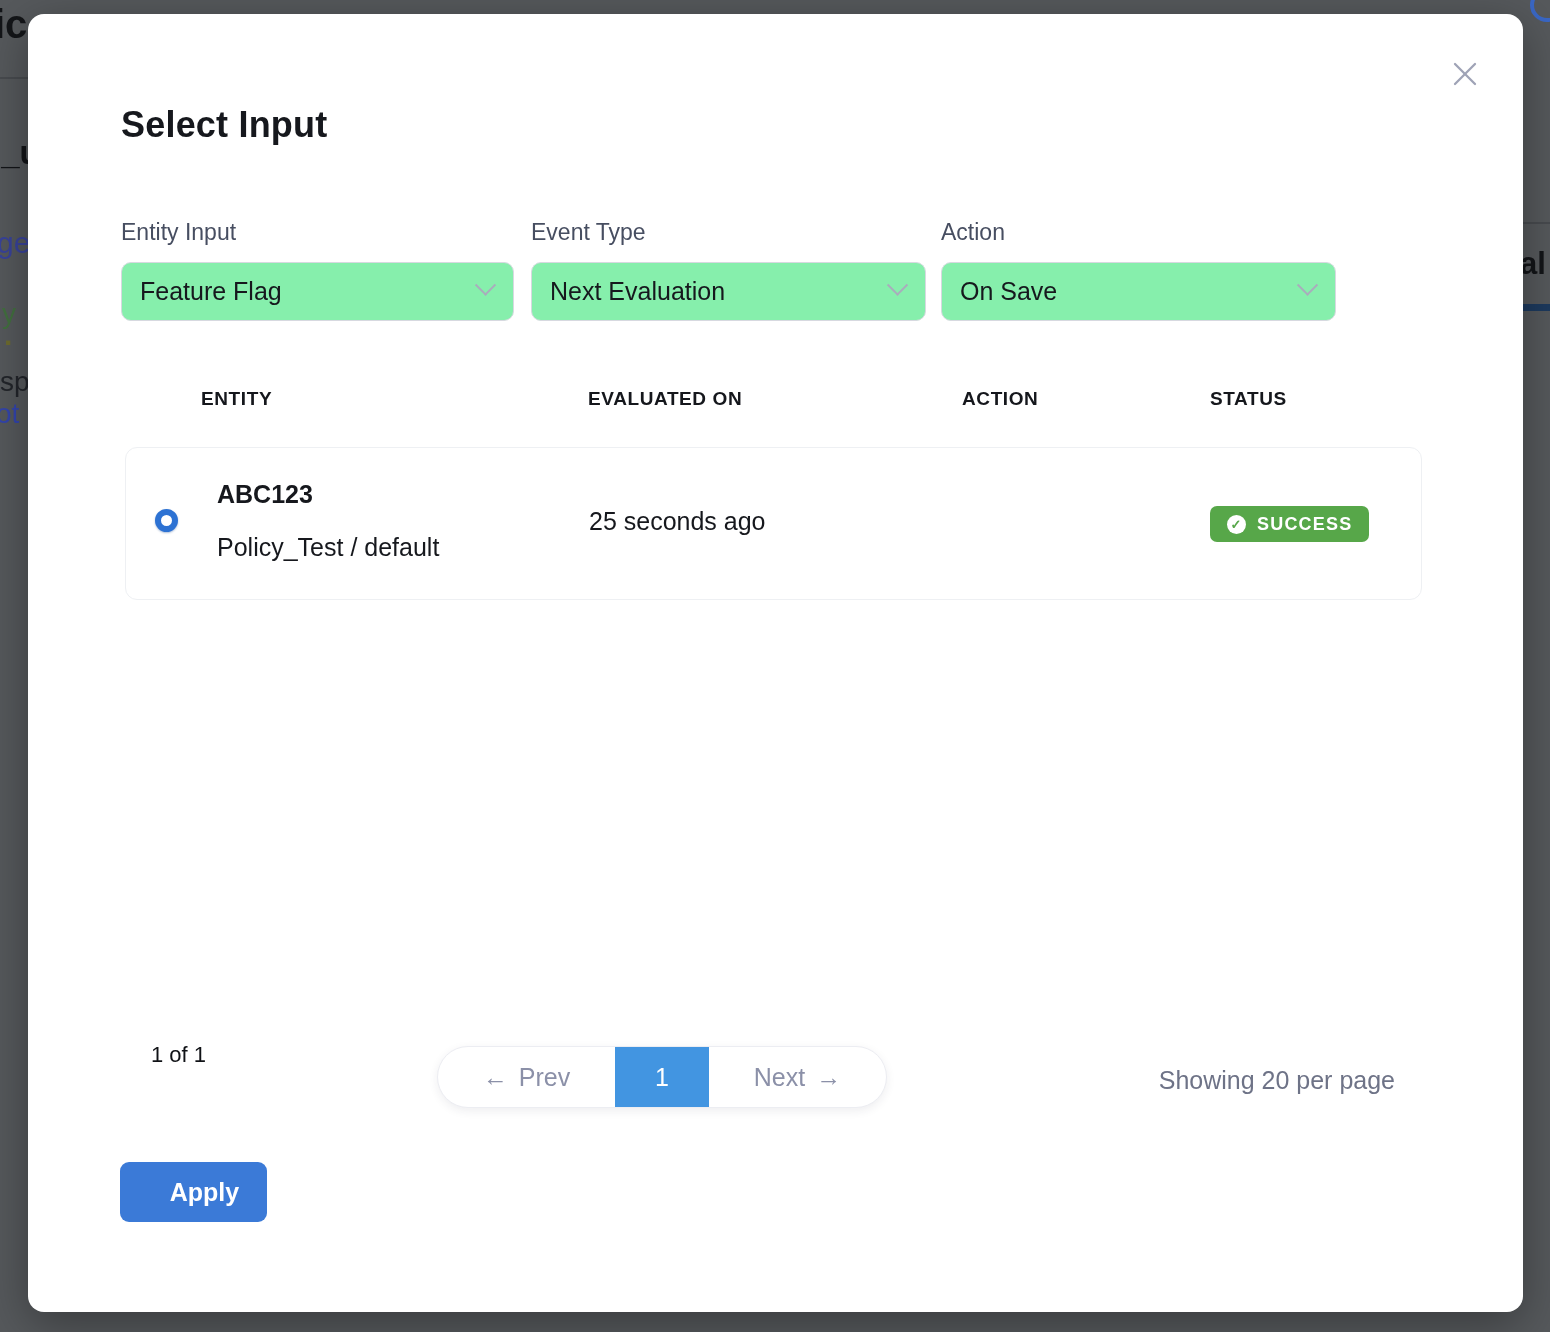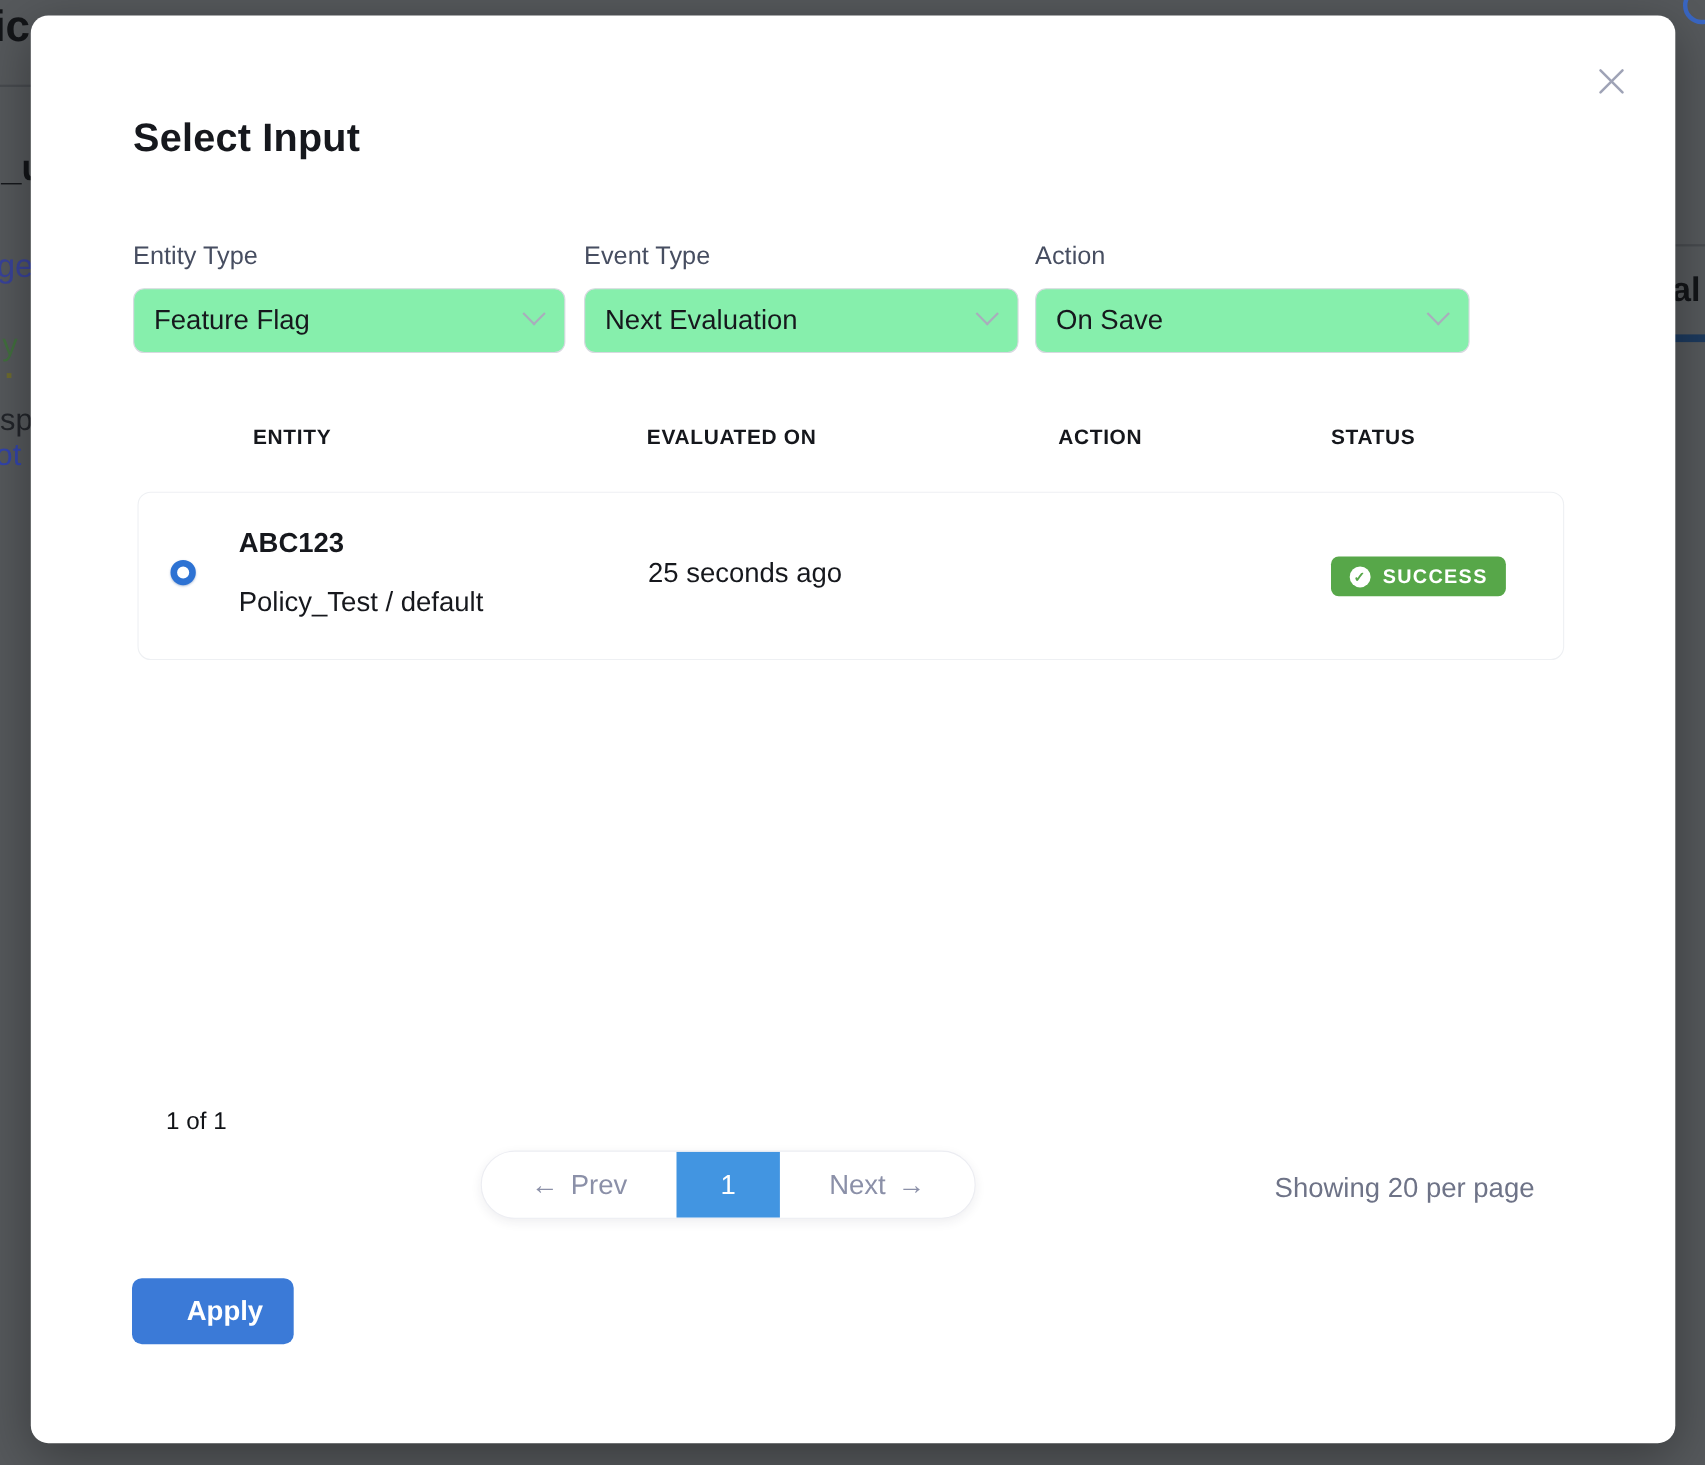--- a/index.html
+++ b/index.html
@@ -43,21 +43,21 @@
   .fselect{
     box-sizing:border-box;height:59px;border:1px solid #d7d9e0;border-radius:10px;
     background:#86efac;display:flex;align-items:center;justify-content:space-between;
     padding:0 20px 0 18px;font-size:25px;color:#16181d;cursor:pointer;
   }
   .chev{width:13px;height:13px;border-right:2.4px solid #a9adbc;border-bottom:2.4px solid #a9adbc;
         transform:rotate(45deg) translate(-3px,-3px);margin-top:-4px;}
 
   
   .th{position:absolute;top:374px;font-size:19px;font-weight:700;color:#15171c;letter-spacing:0.6px;}
-  .th-entity{left:202px;}
+  .th-entity{left:173px;}
   .th-evaluated{left:560px;}
   .th-action{left:934px;}
   .th-status{left:1182px;}
 
   .row-card{
     position:absolute;left:97px;top:433px;width:1297px;height:153px;
     box-sizing:border-box;background:#fff;border:1px solid #eef0f3;border-radius:12px;
     cursor:pointer;
   }
   .radio{
@@ -70,21 +70,21 @@
   .cell-evaluated{position:absolute;left:463px;top:59px;font-size:25px;color:#16181d;}
   .badge{
     position:absolute;left:1084px;top:58px;height:36px;
     display:inline-flex;align-items:center;gap:11px;padding:0 17px;
     background:#57a749;border-radius:7px;color:#fff;font-size:18px;font-weight:700;letter-spacing:1.2px;
   }
   .badge-ic{width:19px;height:19px;border-radius:50%;background:#fff;color:#57a749;
             display:flex;align-items:center;justify-content:center;font-size:13px;font-weight:700;}
 
   
-  .page-summary{position:absolute;left:123px;top:992px;font-size:22px;color:#101216;}
+  .page-summary{position:absolute;left:123px;top:1028px;font-size:22px;color:#101216;}
   .pager{
     position:absolute;left:409px;top:1032px;width:450px;height:62px;box-sizing:border-box;
     background:#fff;border:1px solid #ecedf2;border-radius:31px;overflow:hidden;
     display:flex;align-items:stretch;box-shadow:0 3px 10px rgba(35,38,59,0.08);
   }
   .pager-btn{flex:1;display:flex;align-items:center;justify-content:center;gap:11px;
              color:#8b90a8;font-size:25px;cursor:pointer;background:transparent;border:none;}
   .pager-page{width:94px;background:#4295e1;color:#fff;display:flex;align-items:center;
               justify-content:center;font-size:25px;cursor:pointer;}
   .per-page{position:absolute;right:128px;top:1052px;font-size:25px;color:#6e7387;}
@@ -118,21 +118,21 @@
   <span class="close-btn">
     <svg width="32" height="32" viewBox="0 0 32 32">
       <line x1="6" y1="6" x2="26" y2="26" stroke="#9fa3b6" stroke-width="2.3" stroke-linecap="round"></line>
       <line x1="26" y1="6" x2="6" y2="26" stroke="#9fa3b6" stroke-width="2.3" stroke-linecap="round"></line>
     </svg>
   </span>
 
   <div class="modal-title">Select Input</div>
 
   <div class="filter-col" style="left:93px;width:393px;">
-    <span class="flabel">Entity Type</span>
+    <span class="flabel">Entity Input</span>
     <div class="fselect">
       <span>Feature Flag</span>
       <span class="chev"></span>
     </div>
   </div>
   <div class="filter-col" style="left:503px;width:395px;">
     <span class="flabel">Event Type</span>
     <div class="fselect">
       <span>Next Evaluation</span>
       <span class="chev"></span>

